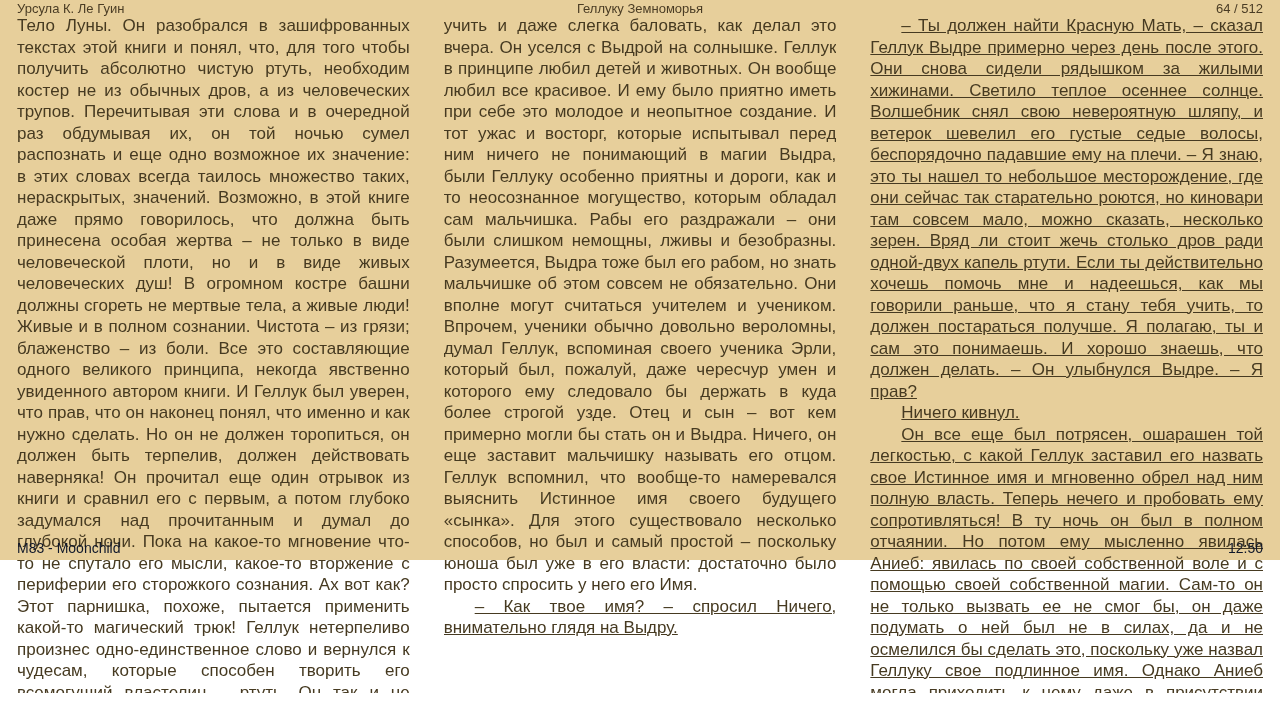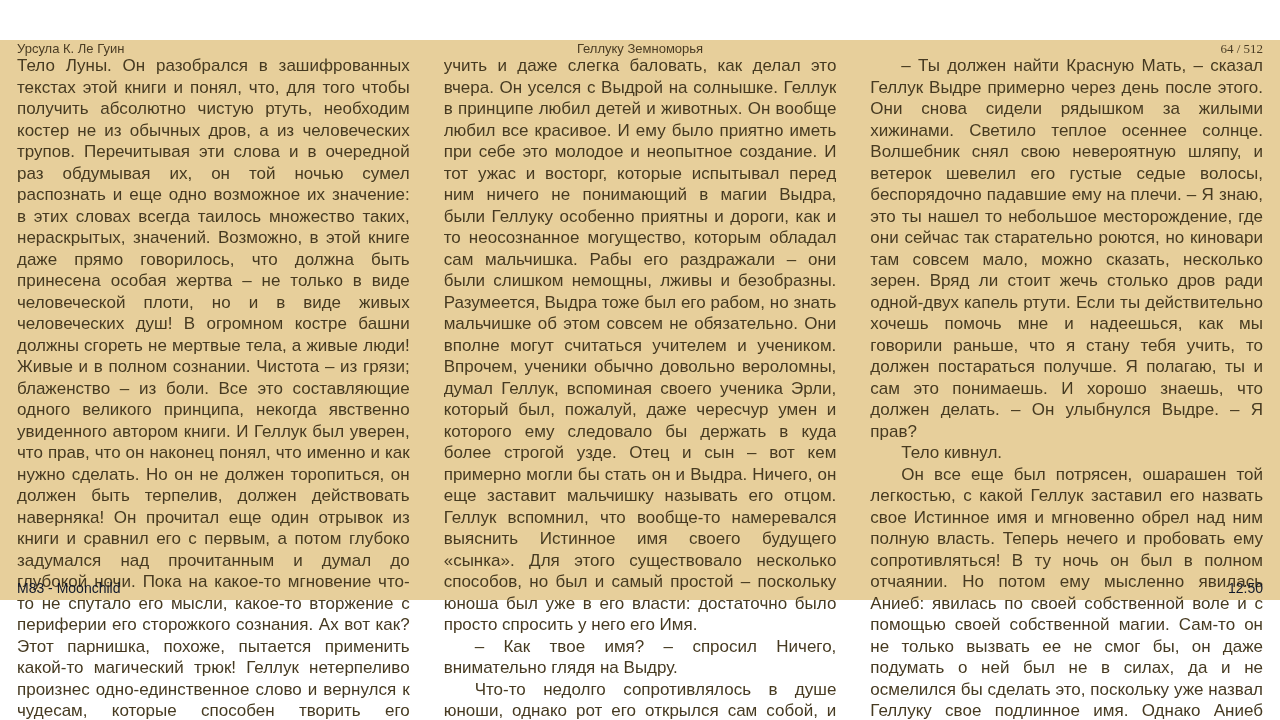--- a/index.html
+++ b/index.html
@@ -3,44 +3,43 @@
 <meta charset="utf-8">
 <style>
   html, body { margin: 0; padding: 0; }
   body { width: 1280px; height: 720px; overflow: hidden; }
   .page {
     position: relative;
     width: 1280px; height: 560px;
     background: #E7CF9B;
     font-family: "Liberation Sans", "DejaVu Sans", sans-serif;
     color: #463A21;
-    margin-top: 40px;
   }
   .statusbar {
     position: absolute; left: 17px; right: 17px;
     font-size: 13px; line-height: 15px; color: #4A3C24;
   }
   .statusbar.top { top: 1px; height: 15px; }
   .h-left  { position: absolute; left: 0; top: 0; }
   .h-center{ position: absolute; left: 50%; top: 0; transform: translateX(-50%); white-space: nowrap; }
-  .h-right { position: absolute; right: 0; top: 0; font-family: Liberation Serif, serif; }
+  .h-right { position: absolute; right: 0; top: 0; }
   .columns {
     position: absolute; left: 17px; top: 15px;
     width: 1246px; height: 678px;
     display: flex; gap: 34px;
     overflow: hidden;
   }
   .column {
     flex: 1 1 0; min-width: 0;
     font-size: 17px; line-height: 21.5px;
     text-align: justify;
     overflow: hidden;
   }
   .column p { margin: 0; padding: 0; }
-  .column p.indent { text-indent: 31px; }
+  .column p.indent { text-indent: 31px; text-decoration: underline; }
   .statusbar.bottom {
     bottom: 3px; height: 17px;
     font-size: 14px; line-height: 17px;
     display: flex; justify-content: space-between;
   }
 </style>
 </head>
 <body>
 
 <div class="page" style="background: rgb(231, 207, 155); color: rgb(70, 58, 33);">
@@ -51,25 +50,24 @@
     <span class="h-right">64 / 512</span>
   </div>
 
   <div class="columns">
     <div class="column">
         <p>Тело Луны. Он разобрался в зашифрованных текстах этой книги и понял, что, для того чтобы получить абсолютно чистую ртуть, необходим костер не из обычных дров, а из человеческих трупов. Перечитывая эти слова и в очередной раз обдумывая их, он той ночью сумел распознать и еще одно возможное их значение: в этих словах всегда таилось множество таких, нераскрытых, значений. Возможно, в этой книге даже прямо говорилось, что должна быть принесена особая жертва – не только в виде человеческой плоти, но и в виде живых человеческих душ! В огромном костре башни должны сгореть не мертвые тела, а живые люди! Живые и в полном сознании. Чистота – из грязи; блаженство – из боли. Все это составляющие одного великого принципа, некогда явственно увиденного автором книги. И Геллук был уверен, что прав, что он наконец понял, что именно и как нужно сделать. Но он не должен торопиться, он должен быть терпелив, должен действовать наверняка! Он прочитал еще один отрывок из книги и сравнил его с первым, а потом глубоко задумался над прочитанным и думал до глубокой ночи. Пока на какое-то мгновение что-то не спутало его мысли, какое-то вторжение с периферии его сторожкого сознания. Ах вот как? Этот парнишка, похоже, пытается применить какой-то магический трюк! Геллук нетерпеливо произнес одно-единственное слово и вернулся к чудесам, которые способен творить его всемогущий властелин – ртуть. Он так и не заметил, что утратил власть над теми снами, что снились его пленнику.</p>
       </div>
     <div class="column">
         <p>учить и даже слегка баловать, как делал это вчера. Он уселся с Выдрой на солнышке. Геллук в принципе любил детей и животных. Он вообще любил все красивое. И ему было приятно иметь при себе это молодое и неопытное создание. И тот ужас и восторг, которые испытывал перед ним ничего не понимающий в магии Выдра, были Геллуку особенно приятны и дороги, как и то неосознанное могущество, которым обладал сам мальчишка. Рабы его раздражали – они были слишком немощны, лживы и безобразны. Разумеется, Выдра тоже был его рабом, но знать мальчишке об этом совсем не обязательно. Они вполне могут считаться учителем и учеником. Впрочем, ученики обычно довольно вероломны, думал Геллук, вспоминая своего ученика Эрли, который был, пожалуй, даже чересчур умен и которого ему следовало бы держать в куда более строгой узде. Отец и сын – вот кем примерно могли бы стать он и Выдра. Ничего, он еще заставит мальчишку называть его отцом. Геллук вспомнил, что вообще-то намеревался выяснить Истинное имя своего будущего «сынка». Для этого существовало несколько способов, но был и самый простой – поскольку юноша был уже в его власти: достаточно было просто спросить у него его Имя.</p>
         <p class="indent">– Как твое имя? – спросил Ничего, внимательно глядя на Выдру.</p>
-        <p class="indent">Что-то недолго сопротивлялось в душе юноши, однако рот его открылся сам собой, и губы его прошептали:</p>
       </div>
     <div class="column">
         <p class="indent">– Ты должен найти Красную Мать, – сказал Геллук Выдре примерно через день после этого. Они снова сидели рядышком за жилыми хижинами. Светило теплое осеннее солнце. Волшебник снял свою невероятную шляпу, и ветерок шевелил его густые седые волосы, беспорядочно падавшие ему на плечи. – Я знаю, это ты нашел то небольшое месторождение, где они сейчас так старательно роются, но киновари там совсем мало, можно сказать, несколько зерен. Вряд ли стоит жечь столько дров ради одной-двух капель ртути. Если ты действительно хочешь помочь мне и надеешься, как мы говорили раньше, что я стану тебя учить, то должен постараться получше. Я полагаю, ты и сам это понимаешь. И хорошо знаешь, что должен делать. – Он улыбнулся Выдре. – Я прав?</p>
-        <p class="indent">Тело кивнул.</p>
+        <p class="indent">Ничего кивнул.</p>
         <p class="indent">Он все еще был потрясен, ошарашен той легкостью, с какой Геллук заставил его назвать свое Истинное имя и мгновенно обрел над ним полную власть. Теперь нечего и пробовать ему сопротивляться! В ту ночь он был в полном отчаянии. Но потом ему мысленно явилась Аниеб: явилась по своей собственной воле и с помощью своей собственной магии. Сам-то он не только вызвать ее не смог бы, он даже подумать о ней был не в силах, да и не осмелился бы сделать это, поскольку уже назвал Геллуку свое подлинное имя. Однако Аниеб могла приходить к нему даже в присутствии волшебника – не в реальном обличье, разумеется, а лишь мысленно.</p>
       </div>
   </div>
 
   <div class="statusbar bottom" style="color: #0f172a;">
     <span>M83 - Moonchild</span>
     <span>12:50</span>
   </div>
 
 </div>

